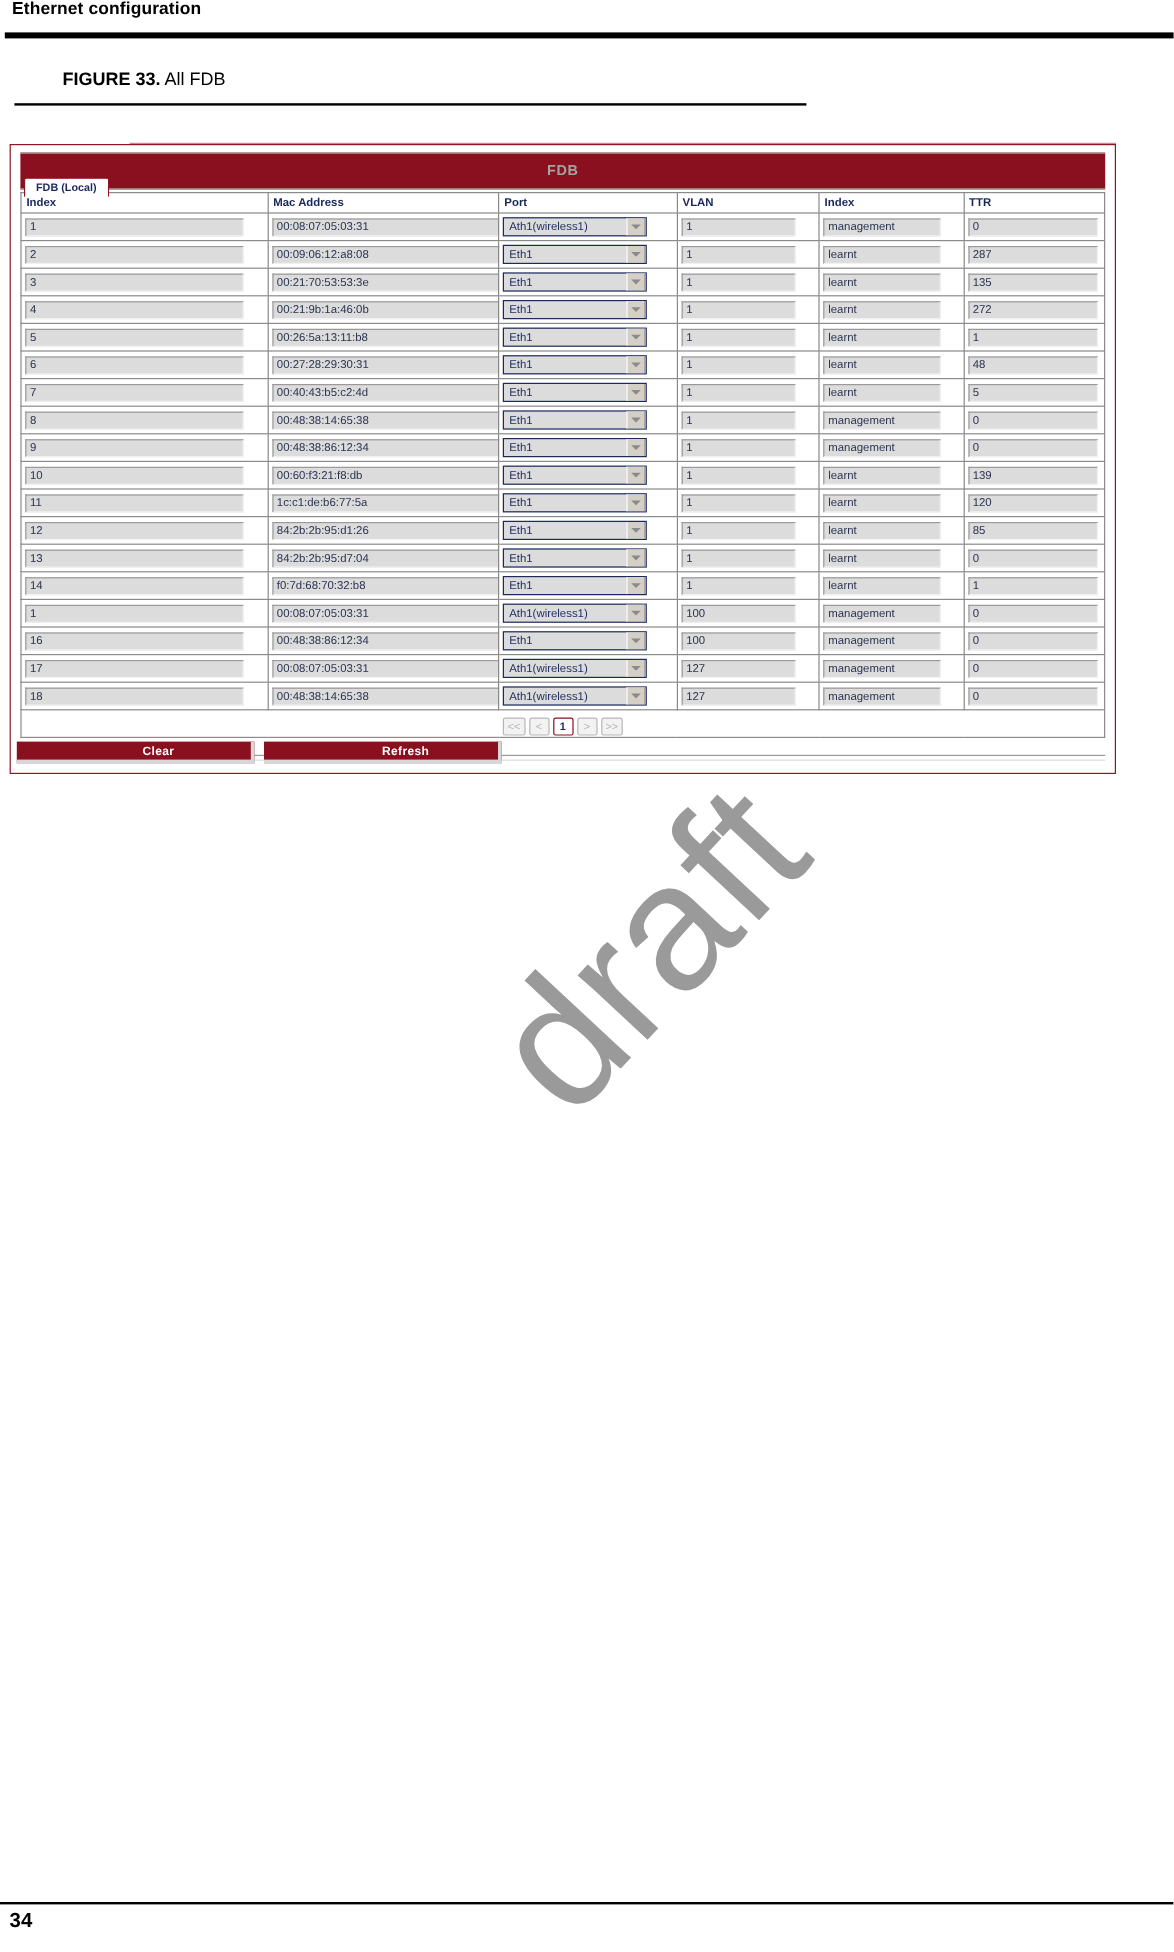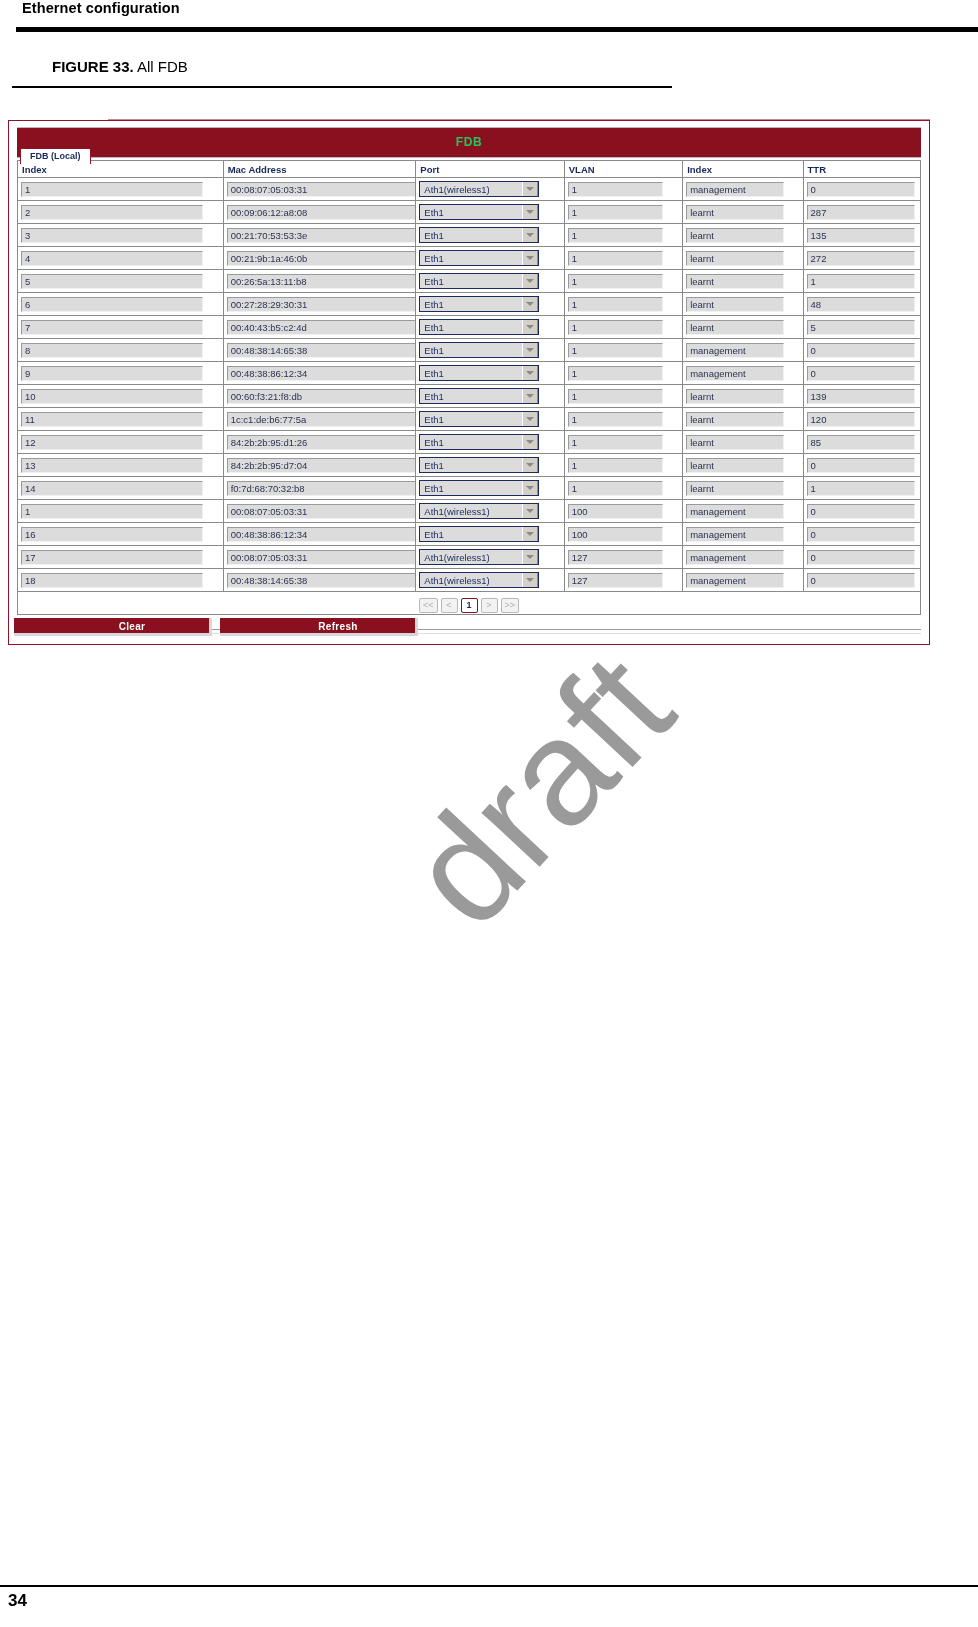--- a/index.html
+++ b/index.html
@@ -11,21 +11,21 @@
     width: 978px;
     height: 1627px;
     position: relative;
     font-family: "Liberation Sans", sans-serif;
     overflow: hidden;
   }
 
   
   .page-header {
     position: absolute;
-    left: 16px; top: 0;
+    left: 4px; top: 0;
     width: 870px;
     height: 36px;
   }
   .page-header-title {
     position: absolute;
     left: 6px;
     top: 0px;
     font-size: 14.5px;
     font-weight: bold;
     color: #000000;
@@ -107,21 +107,21 @@
     width: 922px;
   }
 
   .banner {
     background: #8a0f1f;
     border-top: 1px solid #b9b9b9;
     border-bottom: 1px solid #b9b9b9;
     height: 29px;
     line-height: 29px;
     text-align: center;
-    color: #22c55e;
+    color: #a3a3a3;
     font-size: 12px;
     font-weight: bold;
     letter-spacing: 0.6px;
   }
 
   table.fdb {
     border-collapse: collapse;
     width: 100%;
     table-layout: fixed;
     margin-top: 2px;

